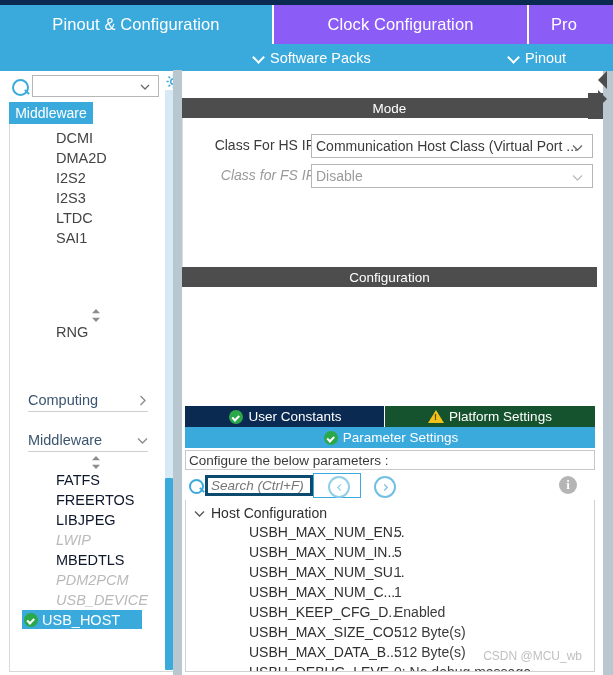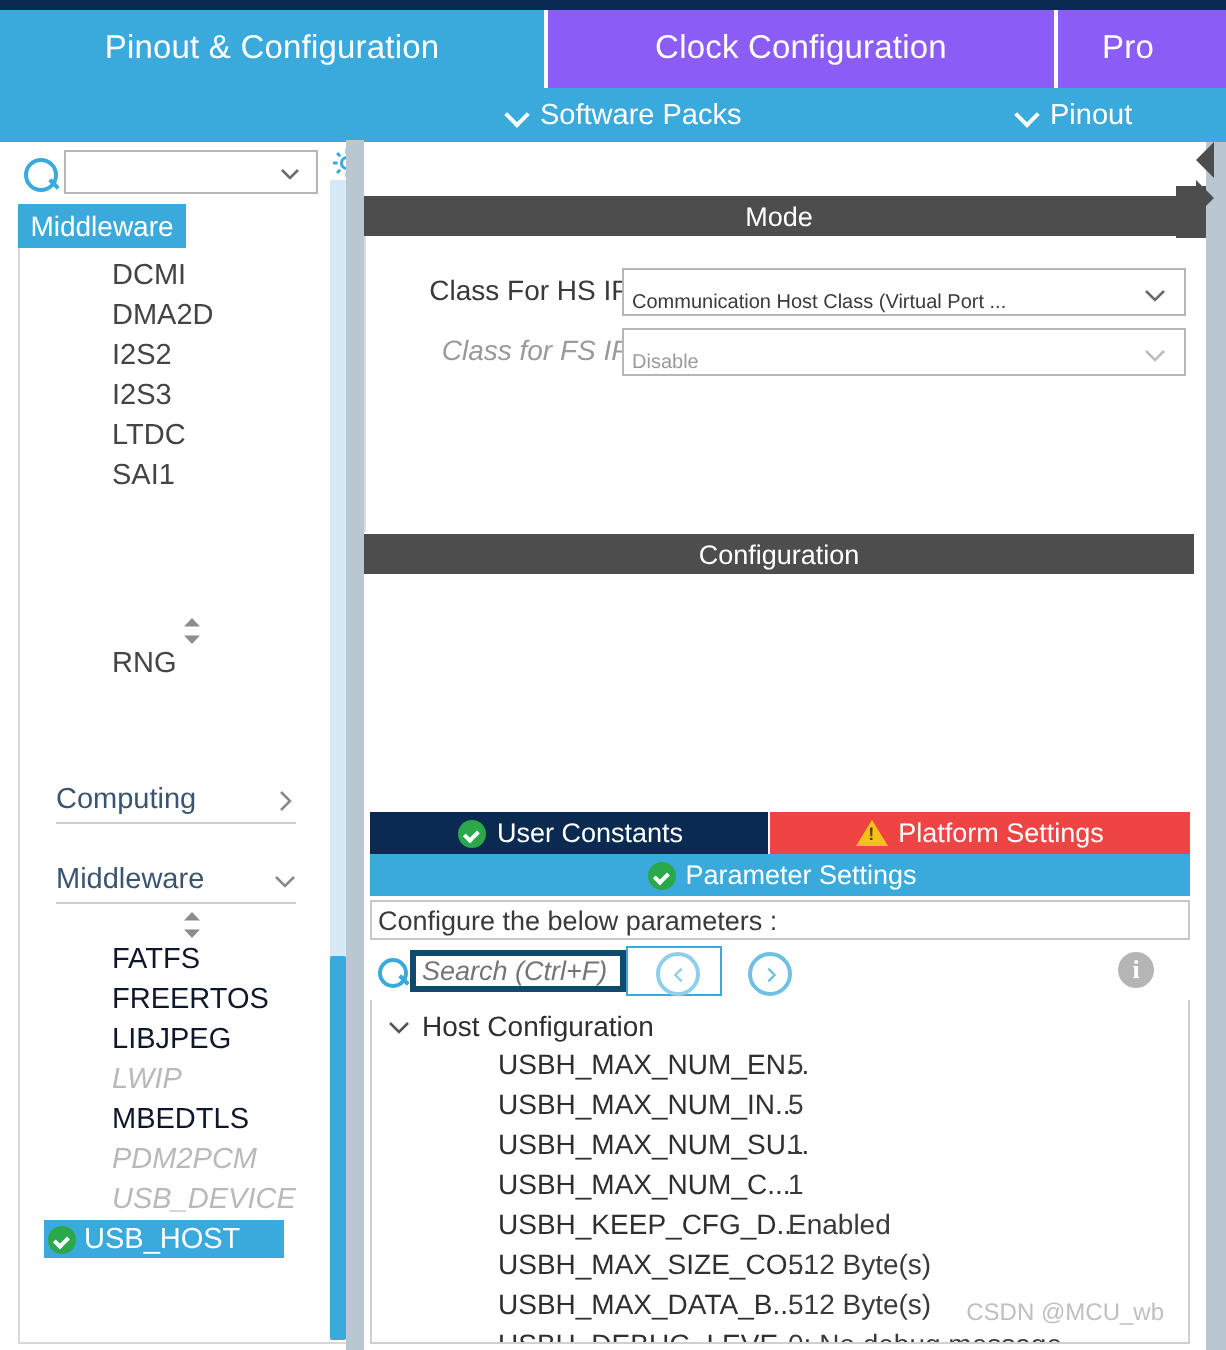--- a/index.html
+++ b/index.html
@@ -223,23 +223,23 @@
   .mode-label {
     position: absolute; right: 0; top: 3px;
     font-size: 14px; color: #3a3a3a;
     white-space: nowrap;
   }
   .mode-label.dis { color: #9a9a9a; font-style: italic; }
   .combo {
     position: absolute; height: 24px;
     border: 1px solid #b6b6b6; background: #ffffff;
     box-sizing: border-box;
-    display: flex; align-items: flex-end;
+    display: flex; align-items: center;
     padding-left: 4px;
-    font-size: 10px; color: #3a3a3a;
+    font-size: 14px; color: #3a3a3a;
     white-space: nowrap; overflow: hidden;
     cursor: pointer;
   }
   .combo.dis { color: #9b9b9b; }
   .combo .carrow {
     position: absolute; right: 9px; top: 7px;
     width: 11px; height: 11px; color: #6b6b6b;
   }
   .combo.dis .carrow { color: #bdbdbd; }
 
@@ -260,21 +260,21 @@
     position: absolute; left: 3px; top: 119px;
     width: 410px; height: 21px;
   }
   .conf-tab {
     position: absolute; top: 0; height: 21px;
     display: flex; align-items: center; justify-content: center; gap: 5px;
     font-size: 13.5px; color: #ffffff;
     cursor: pointer;
   }
   #conf-tab-user { left: 0; width: 199px; background: #0b2a52; }
-  #conf-tab-platform { left: 200px; width: 210px; background: #ef4444; }
+  #conf-tab-platform { left: 200px; width: 210px; background: #14532d; }
   .conf-tab-sel {
     position: absolute; left: 3px; top: 140px;
     width: 410px; height: 21px;
     background: #3aaadd;
     display: flex; align-items: center; justify-content: center; gap: 5px;
     font-size: 13.5px; color: #ffffff;
     cursor: pointer;
   }
   .warn-tri {
     width: 0; height: 0; position: relative;

